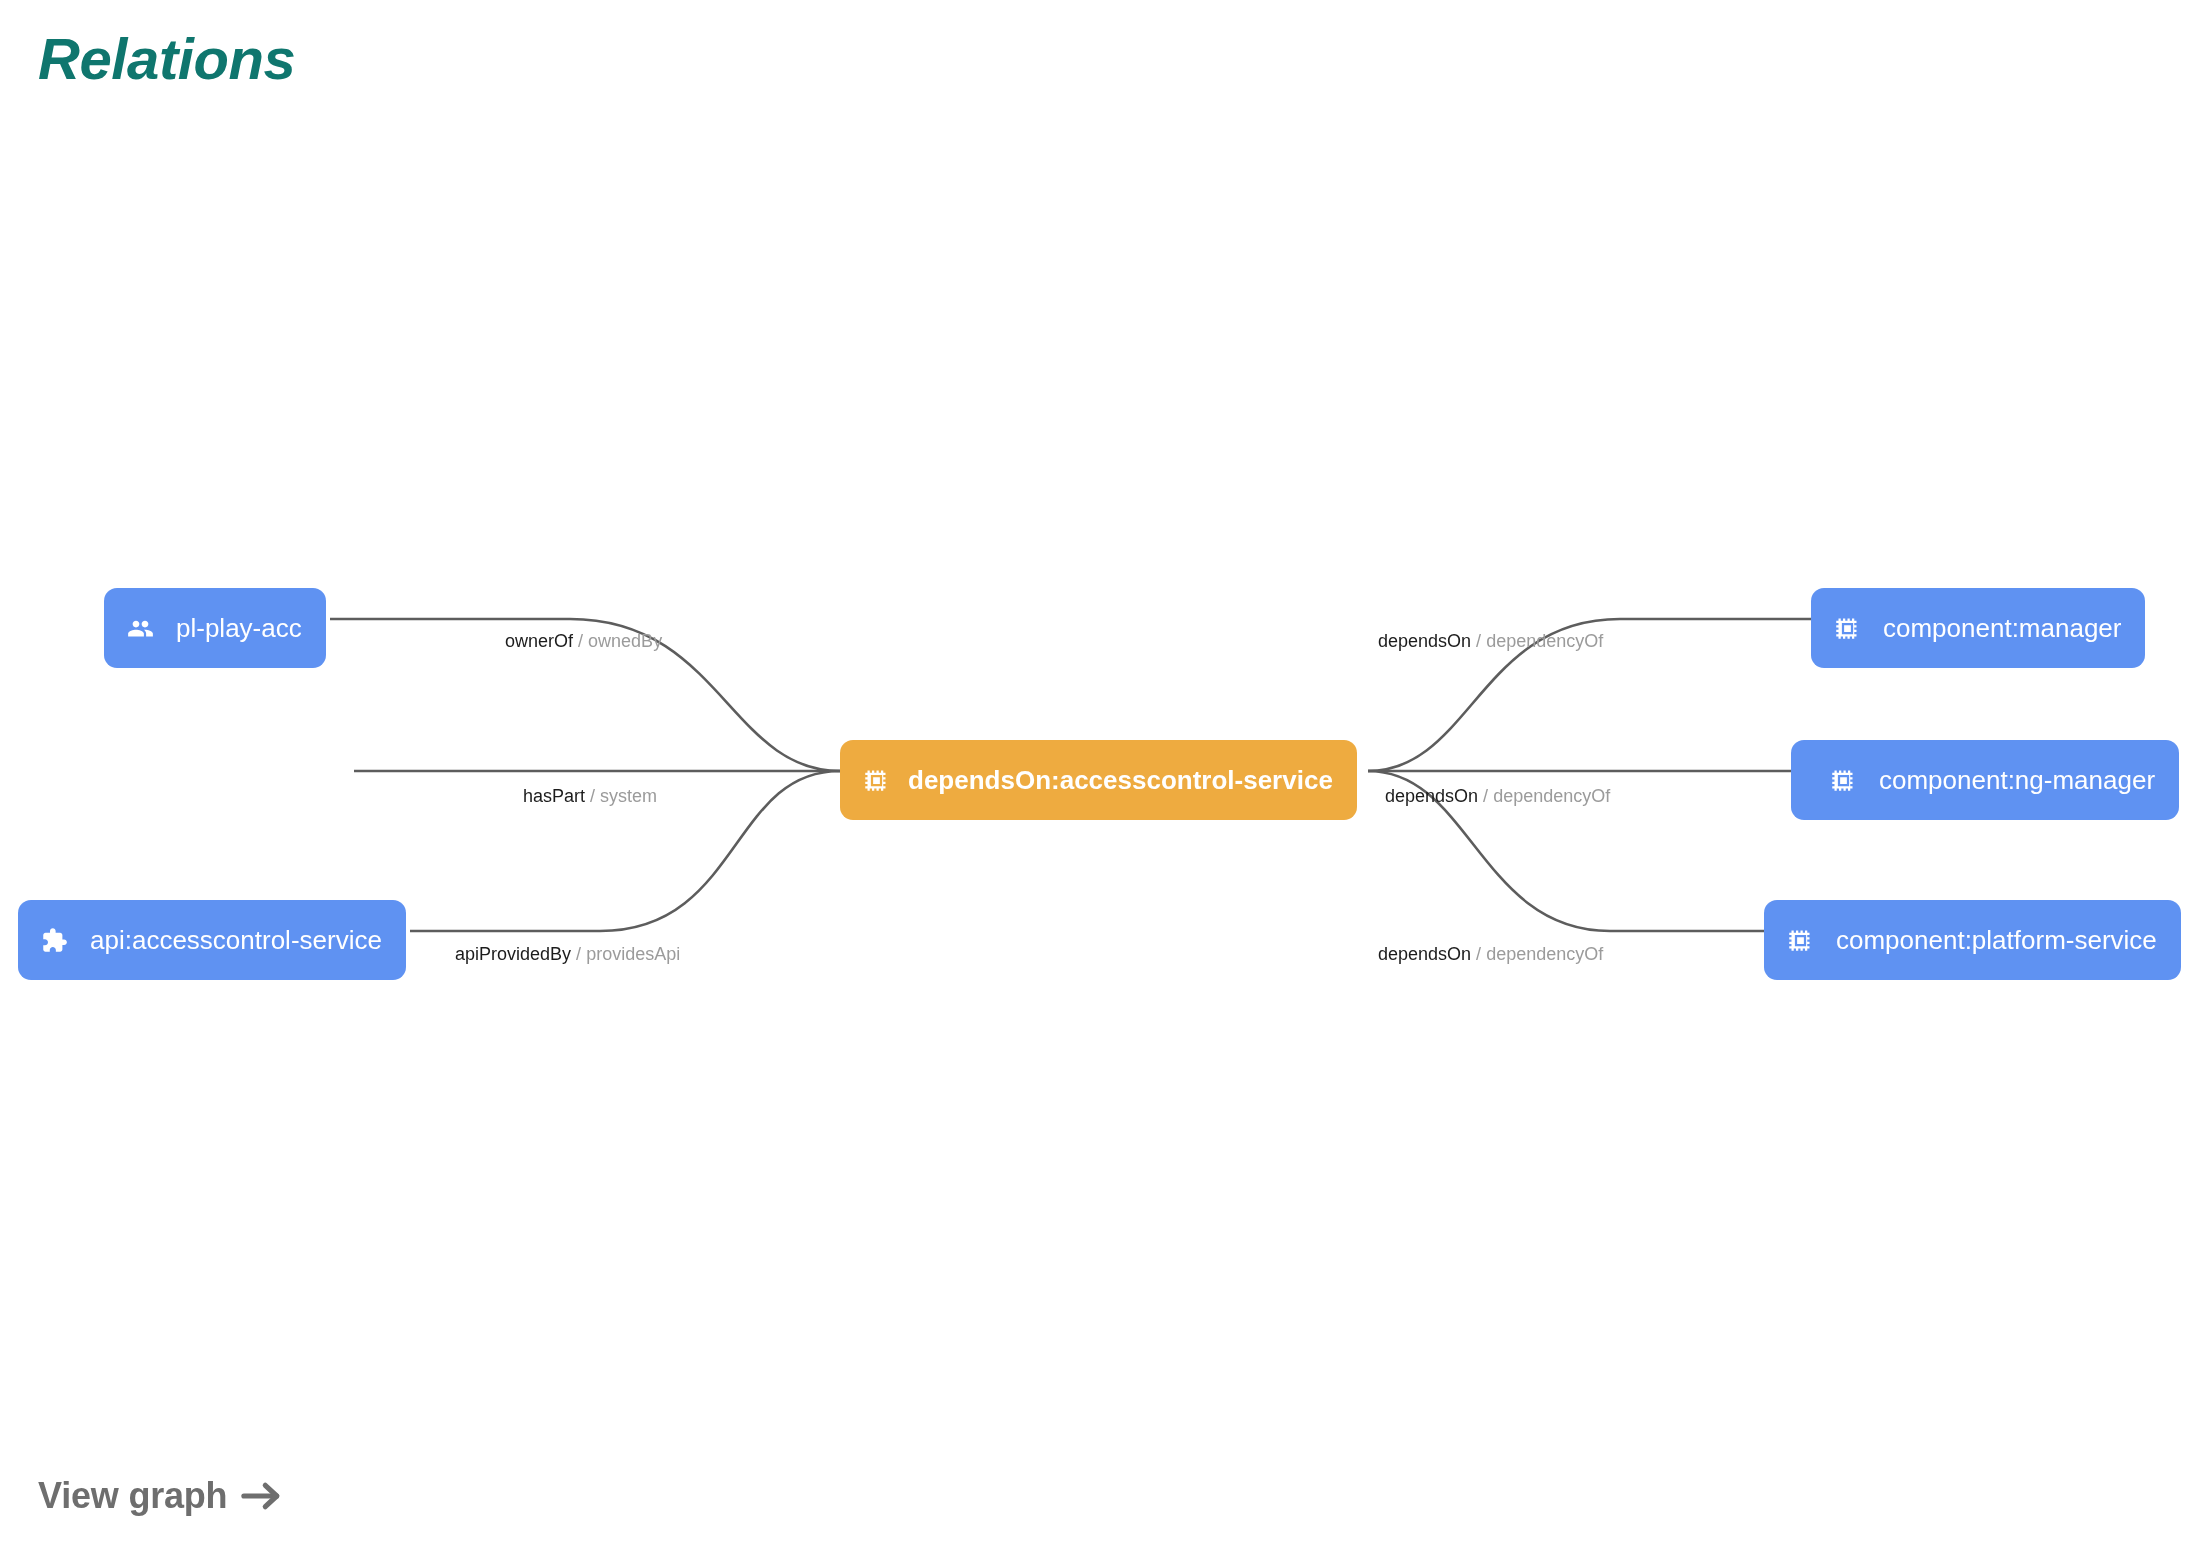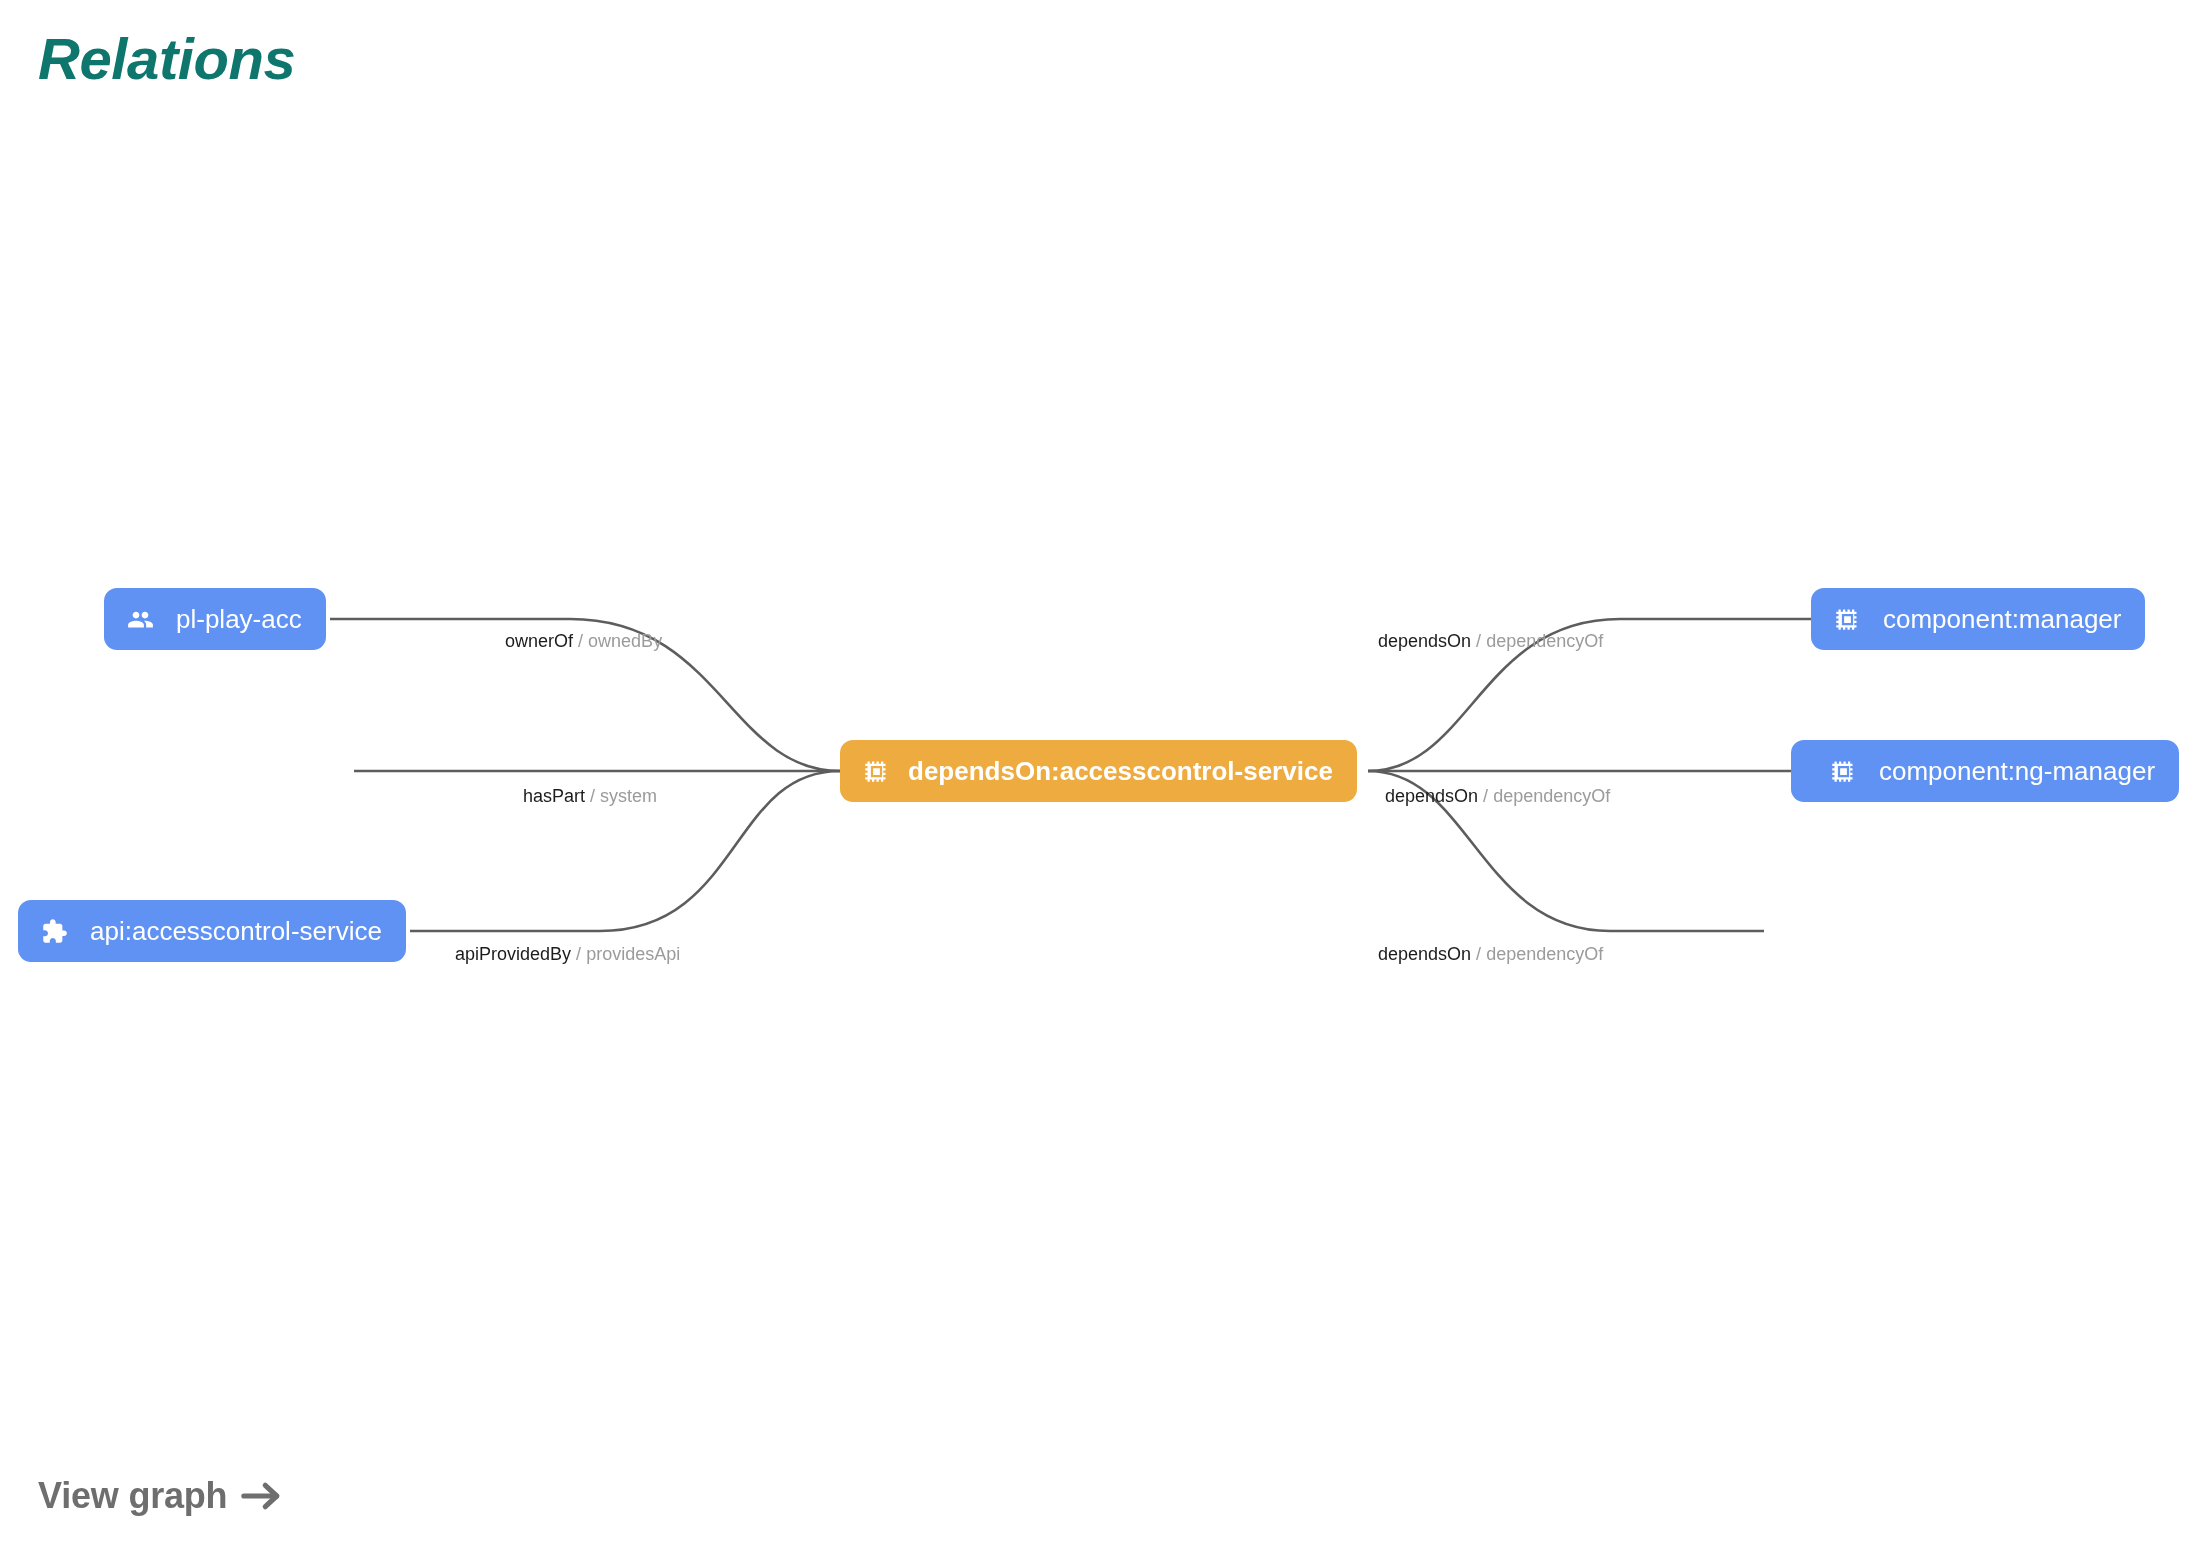--- a/index.html
+++ b/index.html
@@ -47,21 +47,21 @@
     height: 1450px;
     pointer-events: none;
   }
 
   
   .node {
     position: absolute;
     display: flex;
     align-items: center;
     box-sizing: border-box;
-    height: 62px;
+    height: 80px;
     border-radius: 13px;
     padding: 0 24px 0 22px;
     white-space: nowrap;
     cursor: pointer;
   }
   .node.kind-blue {
     background: #5f92f2;
   }
   .node.kind-orange {
     background: #eeab40;
@@ -216,20 +216,28 @@
 
   <div class="node kind-blue" id="node-ng-manager">
     <span class="node-icon">
       <svg viewBox="0 0 24 24" xmlns="http://www.w3.org/2000/svg">
         <path d="M9 9h6v6H9V9zm11-2V5h-2V3h-2v2h-2V3h-2v2h-2V3H8v2H6V3H4v2H2v2h2v2H2v2h2v2H2v2h2v2H2v2h2v2h2v-2h2v2h2v-2h2v2h2v-2h2v2h2v-2h2v-2h-2v-2h2v-2h-2v-2h2V9h-2V7h2zm-3 10H7V7h10v10z"></path>
       </svg>
     </span>
     <span class="node-label">component:ng-manager</span>
   </div>
 
+  <div class="node kind-blue" id="node-platform-service">
+    <span class="node-icon">
+      <svg viewBox="0 0 24 24" xmlns="http://www.w3.org/2000/svg">
+        <path d="M9 9h6v6H9V9zm11-2V5h-2V3h-2v2h-2V3h-2v2h-2V3H8v2H6V3H4v2H2v2h2v2H2v2h2v2H2v2h2v2H2v2h2v2h2v-2h2v2h2v-2h2v2h2v-2h2v2h2v-2h2v-2h-2v-2h2v-2h-2v-2h2V9h-2V7h2zm-3 10H7V7h10v10z"></path>
+      </svg>
+    </span>
+    <span class="node-label">component:platform-service</span>
+  </div>
 
   <div class="edge-label" id="label-ownerof">
     <span class="rel-forward">ownerOf</span><span class="rel-sep">&nbsp;</span><span class="rel-sep">/</span><span class="rel-sep">&nbsp;</span><span class="rel-reverse">ownedBy</span>
   </div>
 
   <div class="edge-label" id="label-haspart">
     <span class="rel-forward">hasPart</span><span class="rel-sep">&nbsp;</span><span class="rel-sep">/</span><span class="rel-sep">&nbsp;</span><span class="rel-reverse">system</span>
   </div>
 
   <div class="edge-label" id="label-apiprovidedby">

